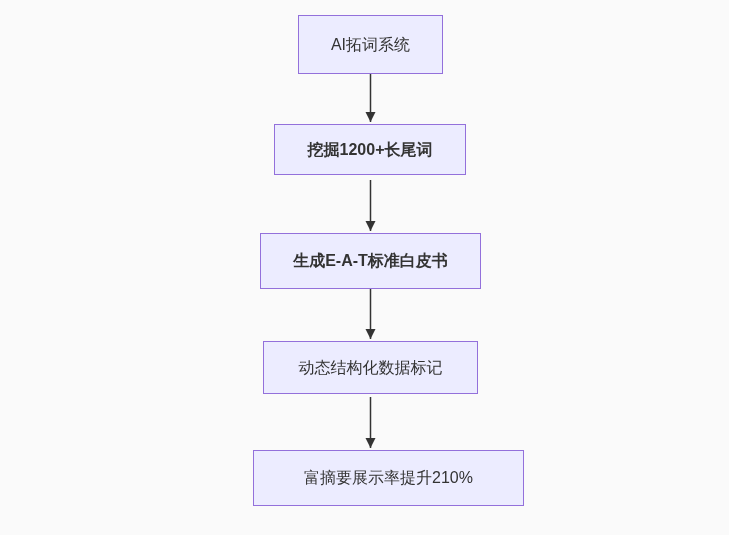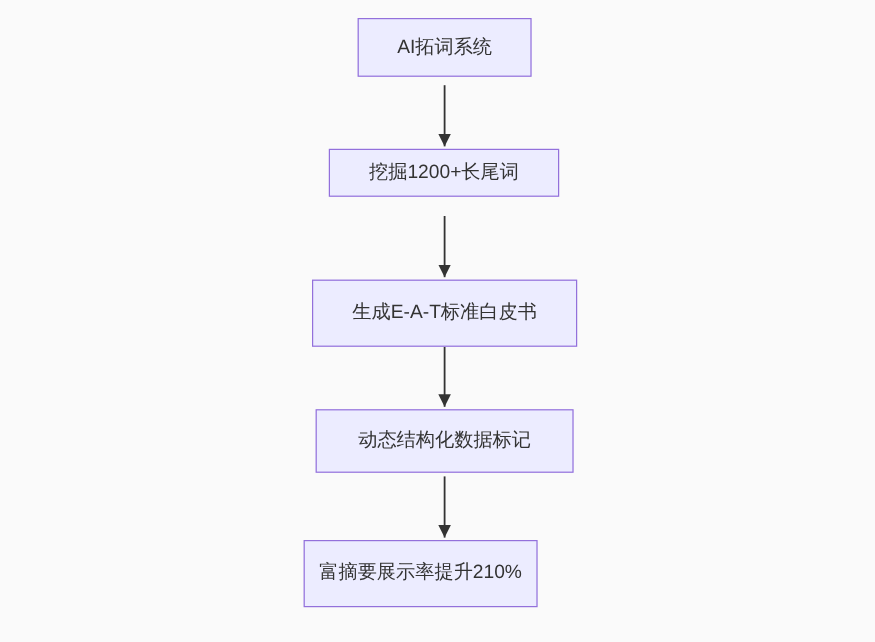--- a/index.html
+++ b/index.html
@@ -42,25 +42,25 @@
     background: var(--node-fill);
     border: 1.5px solid var(--node-border);
     display: flex;
     align-items: center;
     justify-content: center;
     color: var(--text-color);
     font-size: 16px;
     line-height: 1;
     white-space: nowrap;
   }
-  .n1 { left: 298px; top: 15px;  width: 145px; height: 49px; }
-  .n2 { left: 274px; top: 124px; width: 192px; height: 40px; }
-  .n3 { left: 260px; top: 233px; width: 221px; height: 56px; }
+  .n1 { left: 298px; top: 15px;  width: 145px; height: 59px; }
+  .n2 { left: 274px; top: 124px; width: 192px; height: 51px; font-weight: bold; }
+  .n3 { left: 260px; top: 233px; width: 221px; height: 56px; font-weight: bold; }
   .n4 { left: 263px; top: 341px; width: 215px; height: 53px; }
-  .n5 { left: 253px; top: 450px; width: 195px; height: 56px; }
+  .n5 { left: 253px; top: 450px; width: 271px; height: 56px; }
 </style>
 </head>
 <body>
 
 <div class="stage">
 
   <svg class="edges" width="729" height="535" viewBox="0 0 729 535">
     <defs>
       <marker id="arrowhead" viewBox="0 0 10 10" refX="10" refY="5" markerWidth="7" markerHeight="7" orient="auto">
         <path class="arrowhead-shape" d="M0,0 L10,5 L0,10 z"></path>

